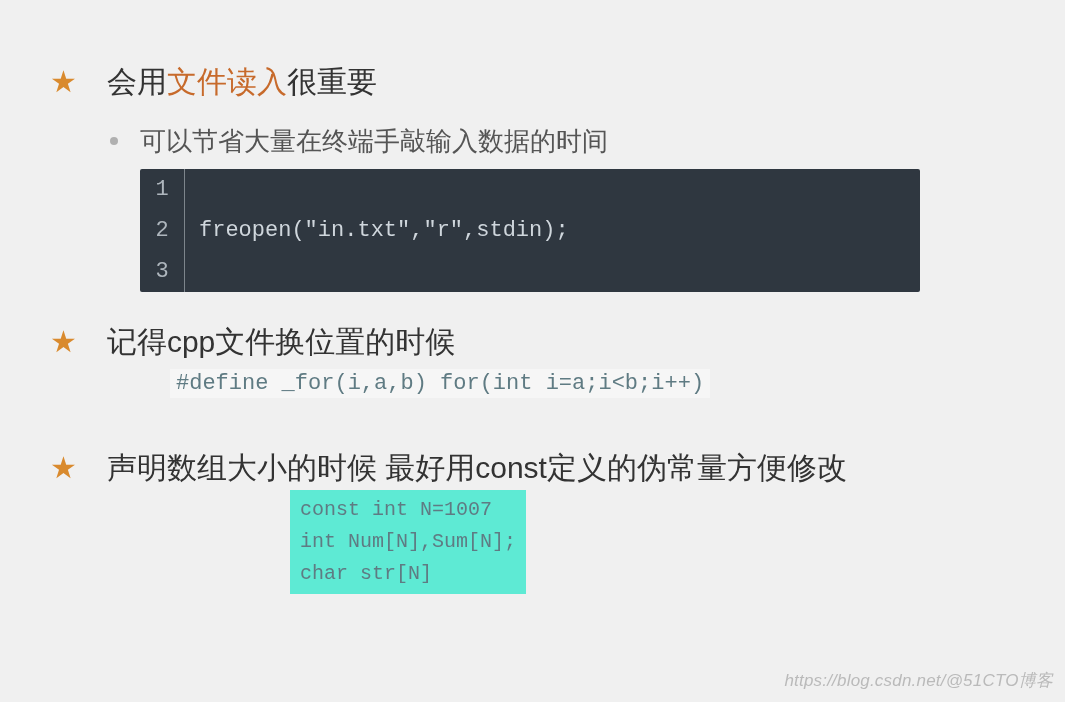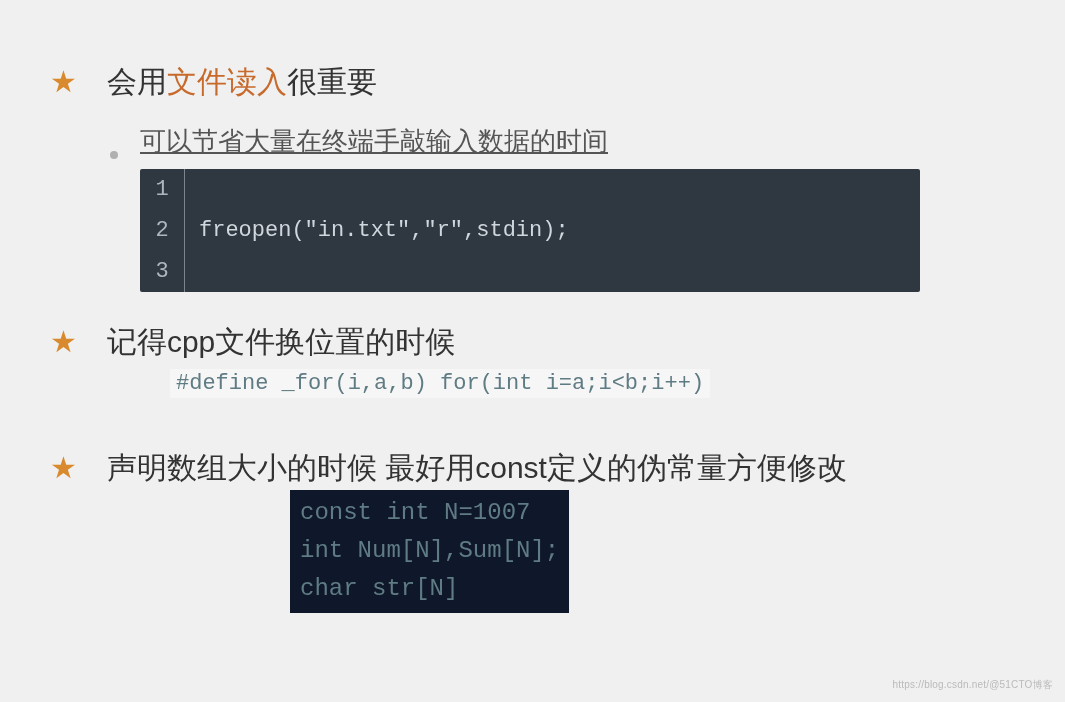--- a/index.html
+++ b/index.html
@@ -35,25 +35,24 @@
   }
   .topic-title {
     flex: 1 1 auto;
     margin-left: 20px;
   }
   .hl {
     color: #c76a2b;
   }
   .sub-bullet-row {
     display: flex;
-    align-items: flex-end;
+    align-items: center;
     font-size: 26px;
     color: #555;
     margin: 20px 0 10px 60px;
-    text-decoration: underline;
   }
   .sub-bullet-dot {
     width: 8px;
     height: 8px;
     border-radius: 50%;
     background: #b0b0b0;
     margin-right: 22px;
     flex: 0 0 auto;
   }
   .code-block {
@@ -86,38 +85,39 @@
     font-size: 22px;
     color: #5f7b83;
     background: #f6f6f6;
     display: inline-block;
     padding: 2px 6px;
     margin: 6px 0 24px 120px;
     position: relative;
   }
   .inline-code-block {
     font-family: Menlo, Consolas, "Courier New", monospace;
-    font-size: 24px;
+    font-size: 20px;
     color: #5f7b83;
-    background: #0f172a;
+    background: #5eead4;
     display: block;
     padding: 4px 10px;
     line-height: 1.6;
     white-space: pre;
     margin-left: 240px;
     width: fit-content;
   }
   .watermark {
     position: absolute;
     right: 12px;
     bottom: 10px;
-    font-size: 10px;
+    font-size: 17px;
     color: rgba(120,120,120,0.45);
     font-family: Arial, sans-serif;
     letter-spacing: 0.2px;
+    font-style: italic;
   }
 </style>
 </head>
 <body>
 
 <div class="slide">
 
   <div class="topic">
     <div class="topic-header">
       <span class="star">★</span>

